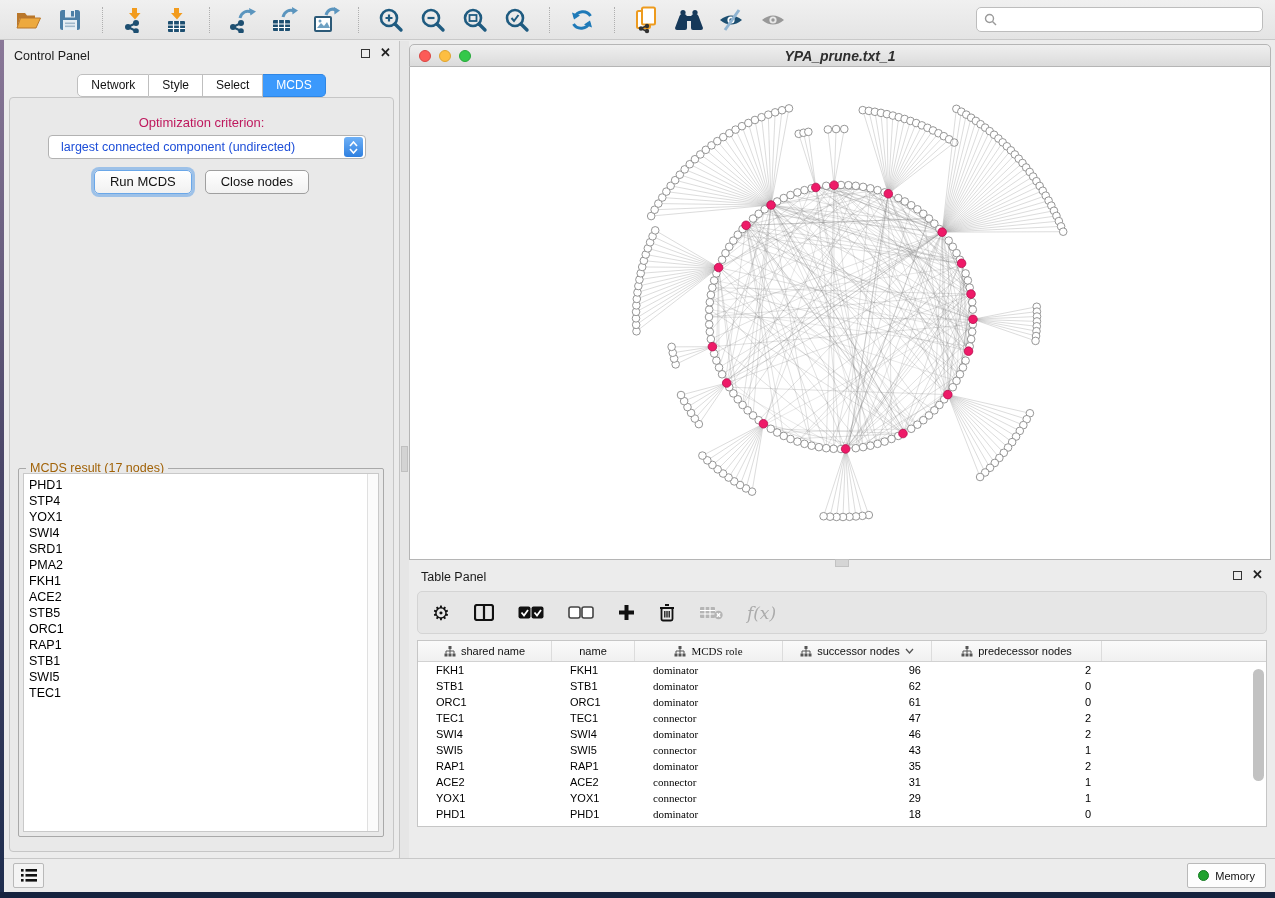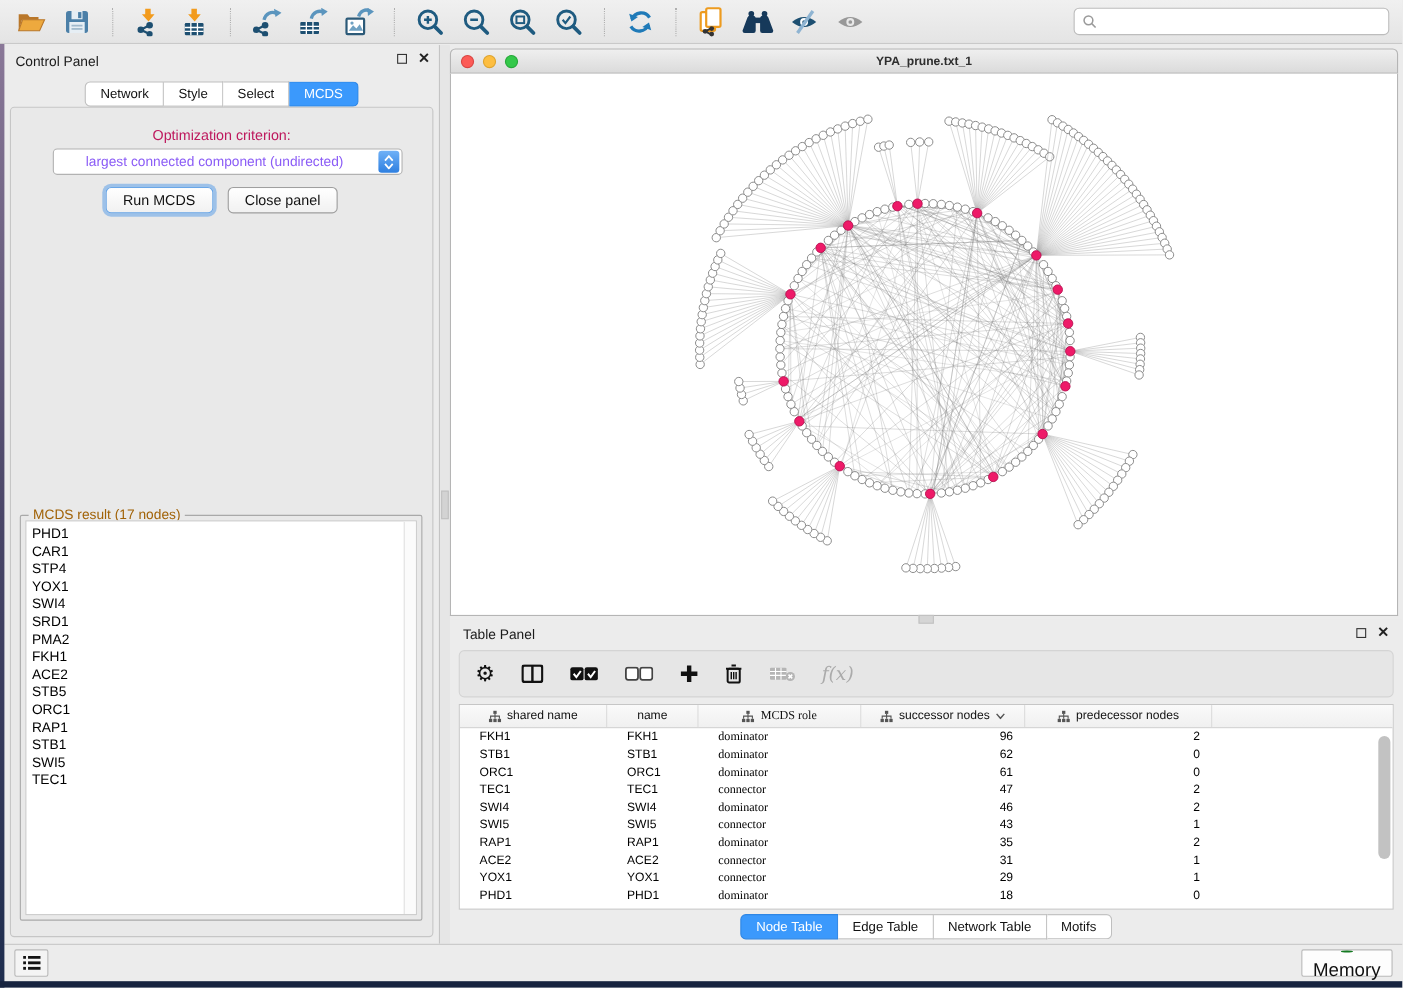--- a/index.html
+++ b/index.html
@@ -30,42 +30,42 @@
   .close-x { font-size:13px; font-weight:700; color:#222; line-height:10px; }
   .tabbar { display:flex; }
   .cp-tabs { position:absolute; left:0; right:0; top:33px; display:flex; justify-content:center; }
   .tab { background:#fff; border:1px solid #BFBFBF; border-left:none; padding:3px 13px 4px; font-size:12px; color:#111; cursor:default; }
   .tab:first-child { border-left:1px solid #BFBFBF; border-radius:5px 0 0 5px; }
   .tab:last-child { border-radius:0 5px 5px 0; }
   .tab.active { background:#3B99FC; border-color:#2F86E4; color:#fff; }
   .cp-body { position:absolute; left:5px; right:5px; top:56px; bottom:6px; background:#E9E9E9; border:1px solid #C6C6C6; border-radius:4px; }
   .opt-label { position:absolute; left:0; right:0; top:17px; text-align:center; font-size:13px; color:#be185d; }
   .mac-select { position:absolute; left:38px; top:37px; width:318px; height:24px; background:#fff; border:1px solid #B2B2B2; border-radius:4px; display:flex; align-items:center; }
-  .mac-select .sel-txt { flex:1; font-size:12.5px; padding:0 1px; color:#8b5cf6; white-space:nowrap;margin-left:28px; }
+  .mac-select .sel-txt { flex:1; font-size:12.5px; padding:0 12px; color:#1d4ed8; white-space:nowrap; }
   .stepper { width:19px; height:20px; margin-right:2px; border-radius:3px; background:linear-gradient(#6FB1F7,#2E7FE0); display:flex; flex-direction:column; align-items:center; justify-content:center; gap:1px; }
   .btn-row { position:absolute; left:0; right:0; top:72px; display:flex; justify-content:center; gap:13px; }
   .mac-btn { background:linear-gradient(#ffffff,#f1f1f1); border:1px solid #9F9F9F; border-radius:5px; padding:3px 15px 4px; font-size:13px; color:#111; font-family:"Liberation Sans",sans-serif; }
   .mac-btn.focused { box-shadow:0 0 0 3px rgba(106,167,232,.6); border-color:#6AA7E8; }
   .groupbox { position:absolute; left:8px; right:9px; top:370px; bottom:14px; border:1px solid #A9A9A9; border-radius:2px; }
   .groupbox legend { position:absolute; top:-8px; left:7px; background:#E9E9E9; padding:0 4px; font-size:12.5px; color:#a16207; }
   .result-list { position:absolute; inset:4px; background:#fff; border:1px solid #C9C9C9; overflow:hidden; }
   .result-scroll { position:absolute; right:0; top:0; bottom:0; width:11px; background:#FBFBFB; border-left:1px solid #E0E0E0; }
   .result-items { position:absolute; left:5px; top:3px; right:14px; }
   .result-items div { font-size:12.5px; line-height:16px; color:#000; }
 
   
   .splitter-v { position:absolute; left:400px; top:41px; width:9px; bottom:40px; background:#E6E6E6; }
   .splitter-v .grip { position:absolute; left:1px; top:405px; width:7px; height:26px; background:#D3D3D3; border:1px solid #C0C0C0; }
 
   
   .right-area { position:absolute; left:409px; top:41px; right:0; bottom:40px; }
 
   .net-window { position:absolute; left:0; top:3px; right:4px; height:516px; }
   .net-titlebar { height:23px; background:linear-gradient(#EFEFEF,#DBDBDB); border:1px solid #B5B5B5; border-radius:5px 5px 0 0; position:relative; display:flex; align-items:center; justify-content:center; }
-  .net-title { font-size:11px; font-weight:700; color:#2e2e2e; }
+  .net-title { font-size:14px; font-weight:700; color:#2e2e2e;font-style:italic; }
   .lights { position:absolute; left:9px; top:5px; display:flex; gap:8px; }
   .light { width:12px; height:12px; border-radius:50%; }
   .net-canvas { position:absolute; left:0; right:0; top:23px; bottom:0; background:#fff; border:1px solid #B5B5B5; border-top:none; }
   .net-canvas svg { display:block; }
   .h-grip { position:absolute; left:426px; bottom:-7px; width:14px; height:8px; background:#D5D5D5; border:1px solid #C2C2C2; z-index:5; }
 
   
   .table-panel { position:absolute; left:0; right:0; top:522px; bottom:0; background:#ECECEC; }
   .tp-title { position:absolute; left:12px; top:7px; font-size:12.5px; color:#1a1a1a; }
   .tp-winbtns { position:absolute; right:12px; top:7px; }
@@ -80,21 +80,21 @@
   .td { font-size:11px; color:#000; padding-left:18px; white-space:nowrap; overflow:hidden; }
   .td.num { text-align:right; padding-left:0; padding-right:11px; }
   .c0 { width:134px; } .c1 { width:83px; } .c2 { width:148px;font-family:Liberation Serif, serif; } .c3 { width:149px; } .c4 { width:170px; }
   .tbl-scroll { position:absolute; right:2px; top:25px; width:11px; bottom:3px; }
   .tbl-thumb { position:absolute; left:0; top:3px; width:11px; height:112px; background:#C2C2C2; border-radius:6px; }
   .tp-tabs { position:absolute; left:0; right:0; bottom:4px; display:flex; justify-content:center; }
 
   
   .status-bar { position:absolute; left:4px; right:0; bottom:6px; height:34px; background:#ECECEC; border-top:1px solid #C8C8C8; }
   .list-btn { position:absolute; left:9px; top:4px; width:31px; height:25px; background:#F4F4F4; border:1px solid #B9B9B9; border-radius:2px; display:flex; align-items:center; justify-content:center; }
-  .memory-btn { position:absolute; right:9px; top:4px; height:25px; background:#FDFDFD; border:1px solid #B9B9B9; border-radius:2px; display:flex; align-items:center; gap:6px; padding:0 10px; font-size:17px; color:#111;flex-direction:column; }
+  .memory-btn { position:absolute; right:9px; top:4px; height:25px; background:#FDFDFD; border:1px solid #B9B9B9; border-radius:2px; display:flex; align-items:center; gap:6px; padding:0 10px; font-size:11px; color:#111; }
   .mem-dot { width:11px; height:11px; border-radius:50%; background:#1FA22E; border:1px solid #157A22; }
 </style>
 </head>
 <body>
 
 <div class="screen">
 
   <div class="toolbar">
     <div class="tool-btn">
       <svg width="27" height="24" viewBox="0 0 27 24">
@@ -261,28 +261,27 @@
           <svg width="9" height="6" viewBox="0 0 9 6">
               <path d="M1 5l3.5-4L8 5" stroke="#fff" stroke-width="1.6" fill="none"></path>
             </svg>
           <svg width="9" height="6" viewBox="0 0 9 6">
               <path d="M1 1l3.5 4L8 1" stroke="#fff" stroke-width="1.6" fill="none"></path>
             </svg>
         </span>
       </div>
       <div class="btn-row">
         <button class="mac-btn focused">Run MCDS</button>
-        <button class="mac-btn">Close panel</button>
+        <button class="mac-btn">Close nodes</button>
       </div>
       <div class="groupbox">
         <legend>MCDS result (17 nodes)</legend>
         <div class="result-list">
           <div class="result-items">
               <div>PHD1</div>
-              <div>CAR1</div>
               <div>STP4</div>
               <div>YOX1</div>
               <div>SWI4</div>
               <div>SRD1</div>
               <div>PMA2</div>
               <div>FKH1</div>
               <div>ACE2</div>
               <div>STB5</div>
               <div>ORC1</div>
               <div>RAP1</div>
@@ -1144,26 +1143,20 @@
               <div class="td c2">dominator</div>
               <div class="td c3 num">18</div>
               <div class="td c4 num">0</div>
             </div>
           </div>
         <div class="tbl-scroll">
             <div class="tbl-thumb"></div>
           </div>
       </div>
 
-      <div class="tp-tabs tabbar">
-          <div class="tab active">Node Table</div>
-          <div class="tab">Edge Table</div>
-          <div class="tab">Network Table</div>
-          <div class="tab">Motifs</div>
-        </div>
     </div>
   </div>
 
   <div class="status-bar">
     <span class="list-btn">
       <svg width="16" height="13" viewBox="0 0 16 13">
           <rect x="0" y="0" width="2.6" height="2.6" fill="#111"></rect>
           <rect x="0" y="5" width="2.6" height="2.6" fill="#111"></rect>
           <rect x="0" y="10" width="2.6" height="2.6" fill="#111"></rect>
           <rect x="4.5" y="0" width="11.5" height="2.6" fill="#111"></rect>

